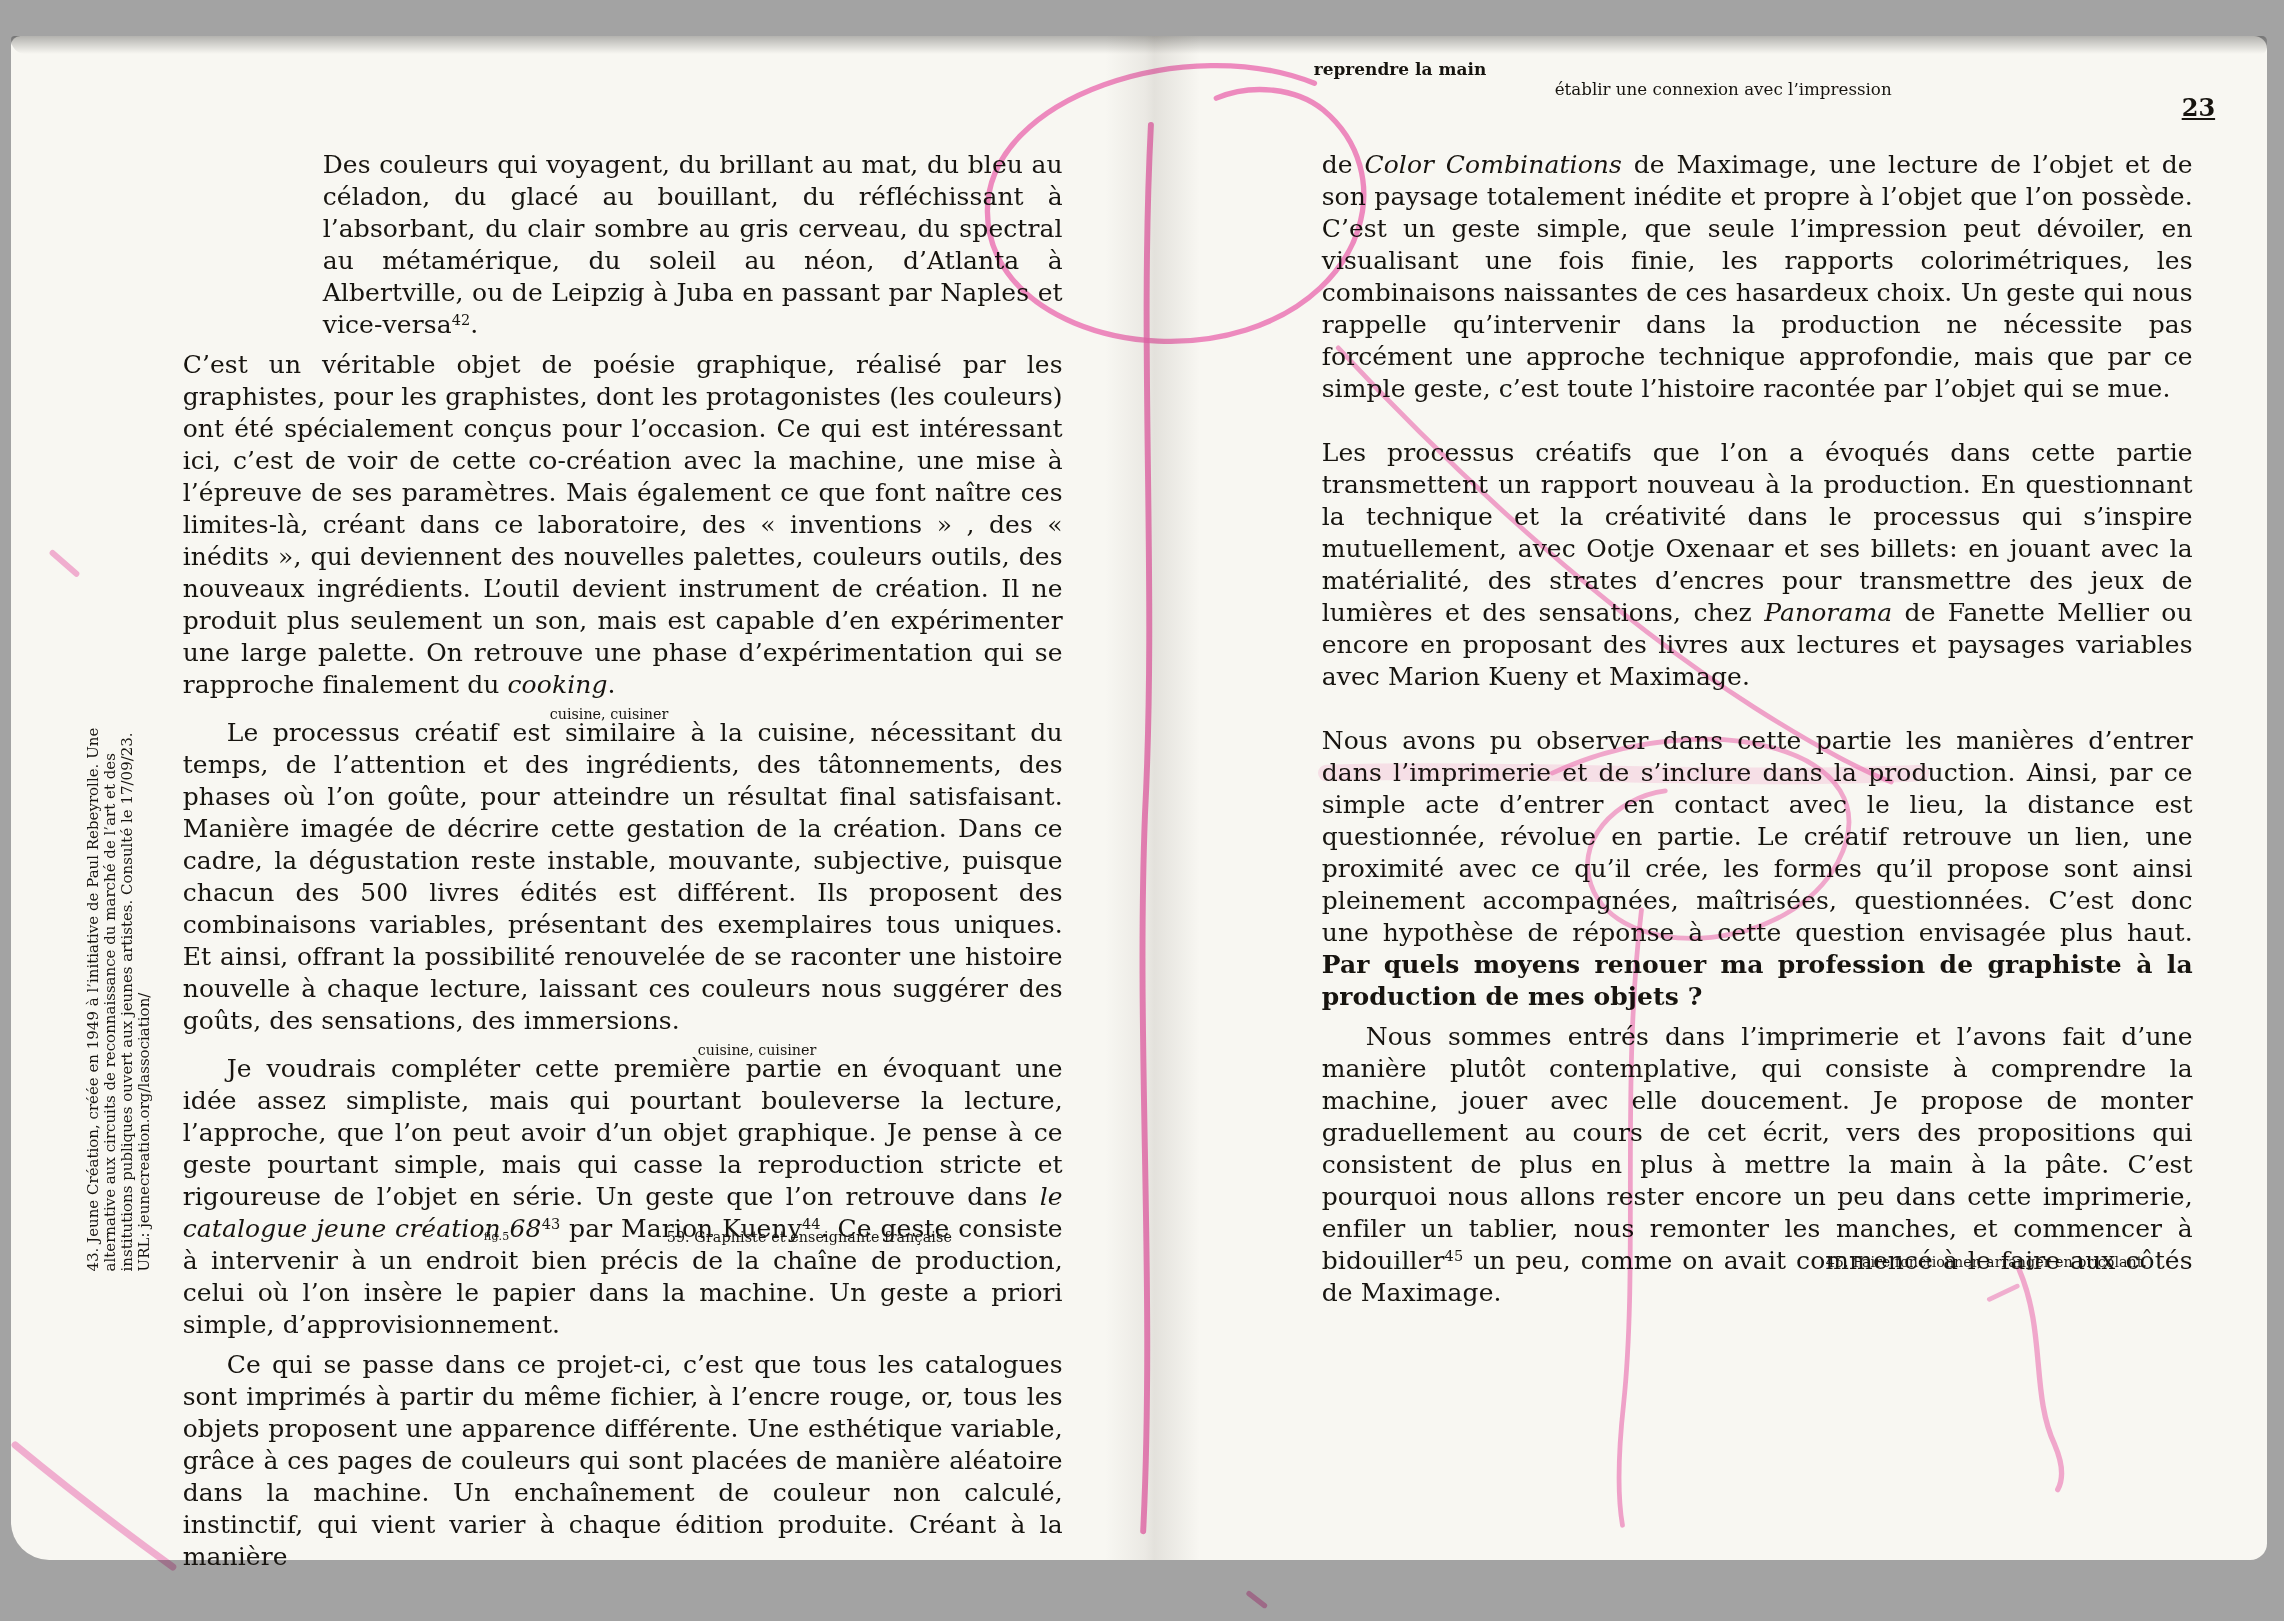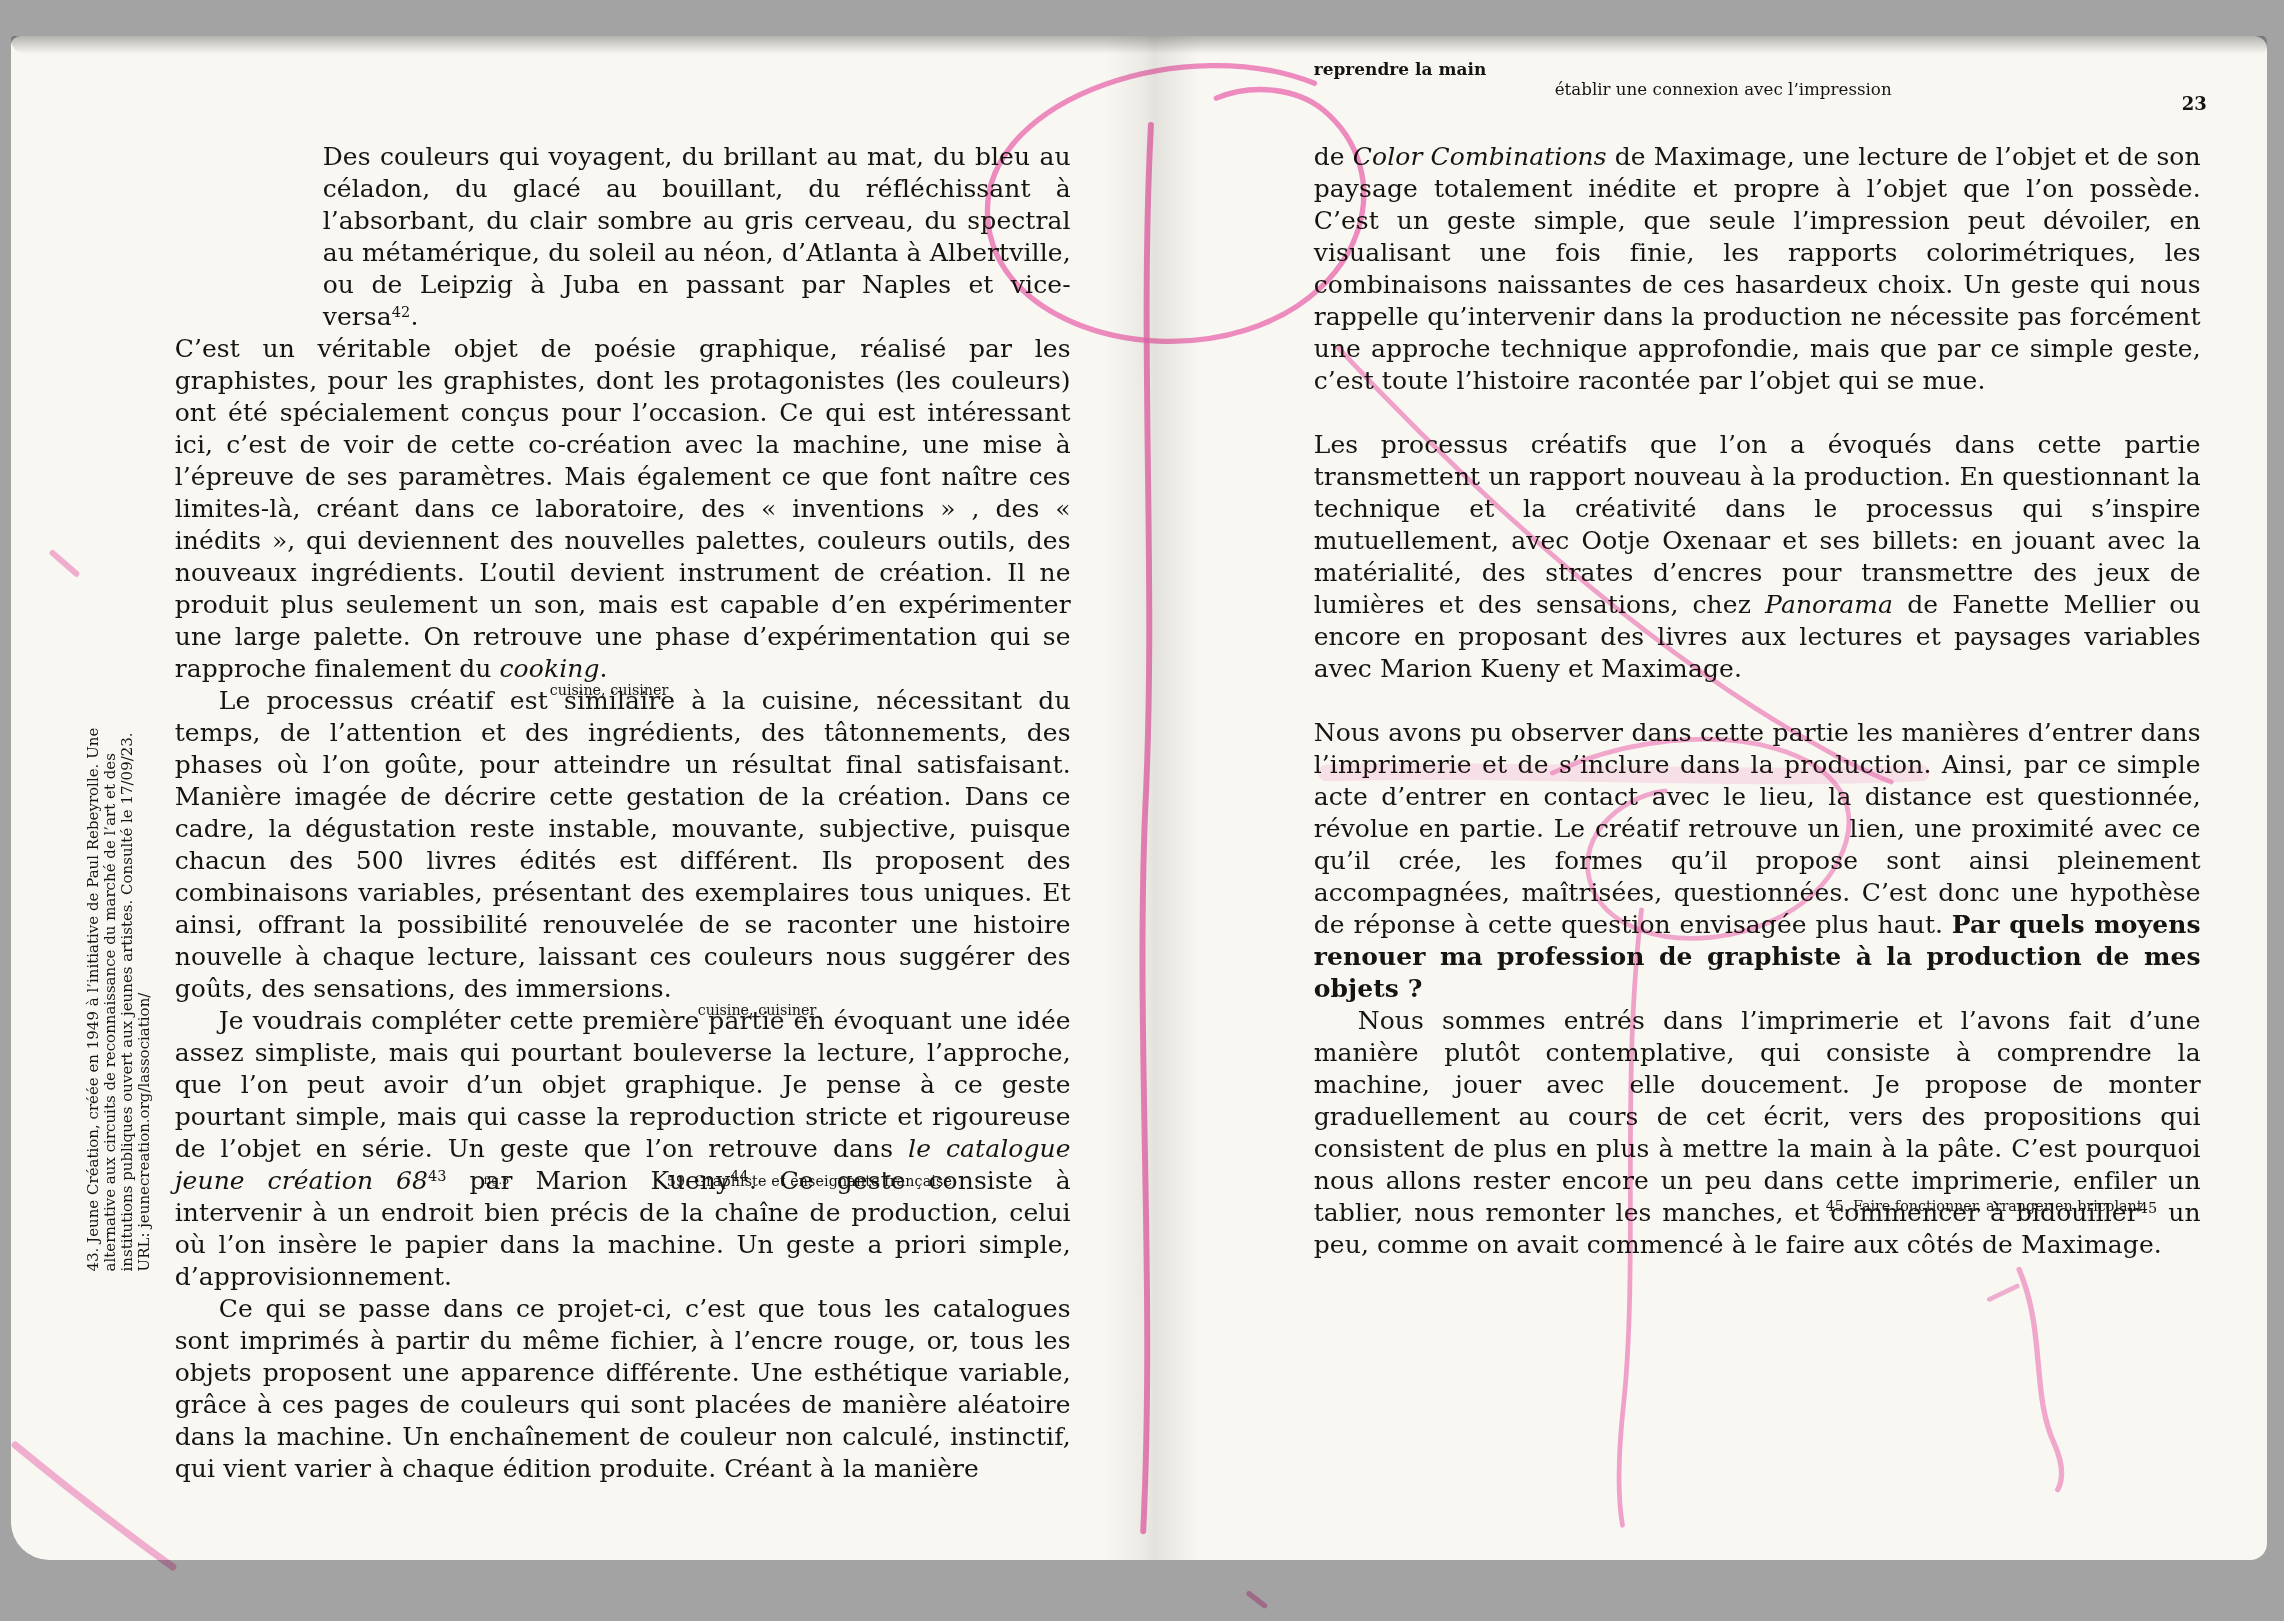--- a/index.html
+++ b/index.html
@@ -22,21 +22,21 @@
     content: ""; position: absolute; left: 1094px; top: 0; bottom: 0; width: 95px;
     background: linear-gradient(90deg, rgba(0,0,0,0) 0%, rgba(60,50,40,0.07) 42%, rgba(60,50,40,0.11) 52%, rgba(0,0,0,0) 100%);
     pointer-events: none;
   }
   .col {
     position: absolute; top: 105px; text-align: justify;
     font-size: 25px; line-height: 32px; hyphens: auto; letter-spacing: 0.1px;
   }
   .left-col  { left: 164px;  width: 896px; }
   .right-col { left: 1303px; width: 887px; }
-  .para { margin: 0; }
+  .para { margin: 8px; }
   .para.indent { text-indent: 44px; }
   .para.gap { margin-top: 32px; }
   em { font-style: italic; }
   strong { font-weight: bold; }
   sup { font-size: 58%; line-height: 0; vertical-align: baseline; position: relative; top: -0.55em; }
   .quote { margin-left: 148px; }
   .footnote {
     margin-left: 142px; margin-top: 4.8px; margin-bottom: 7.1px;
     font-size: 15.5px; line-height: 18.4px; text-align: left; letter-spacing: 0;
   }
@@ -50,21 +50,21 @@
   .note-fig { position: absolute; left: 309px; top: -128px; font-size: 11px; white-space: nowrap; }
   .note-44  { position: absolute; left: 492px; top: -128px; font-size: 14.3px; white-space: nowrap; }
   .note-45  { top: -62px; margin-left: 512px; }
   .header {
     position: absolute; left: 1303px; top: 24px; width: 887px;
     font-size: 16.7px; line-height: 19.6px; text-align: left;
   }
   .header .h1 { font-weight: bold; font-size: 17px; }
   .header .h2 { margin-left: 77px; }
   .header .h3 { margin-left: 241px; }
-  .pagenum { position: absolute; left: 2171px; top: 57px; font-size: 18px; font-weight: bold; }
+  .pagenum { position: absolute; left: 2171px; top: 57px; font-size: 24px; font-weight: bold; text-decoration: underline; }
   .margin-note {
     position: absolute; left: 108px; top: 953px; width: 565px;
     transform: translate(-50%, -50%) rotate(-90deg);
     font-size: 15px; line-height: 17px; text-align: left;
   }
   .scribbles {
     position: absolute; left: 0; top: 0; width: 2284px; height: 1621px;
     pointer-events: none; mix-blend-mode: multiply;
   }
 </style>

